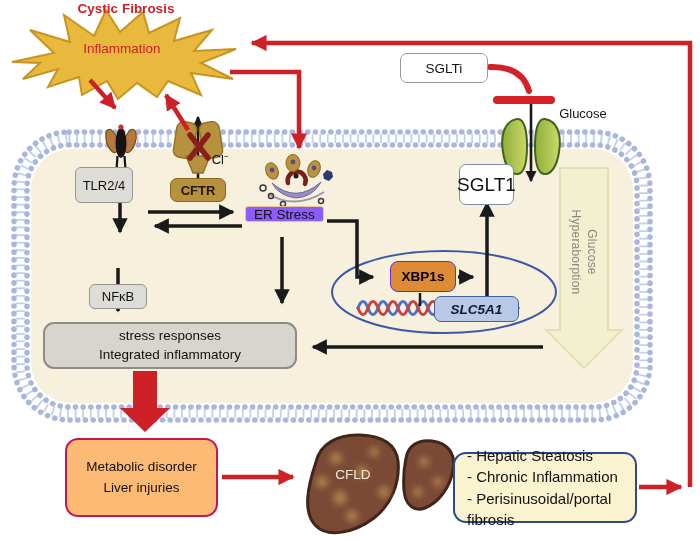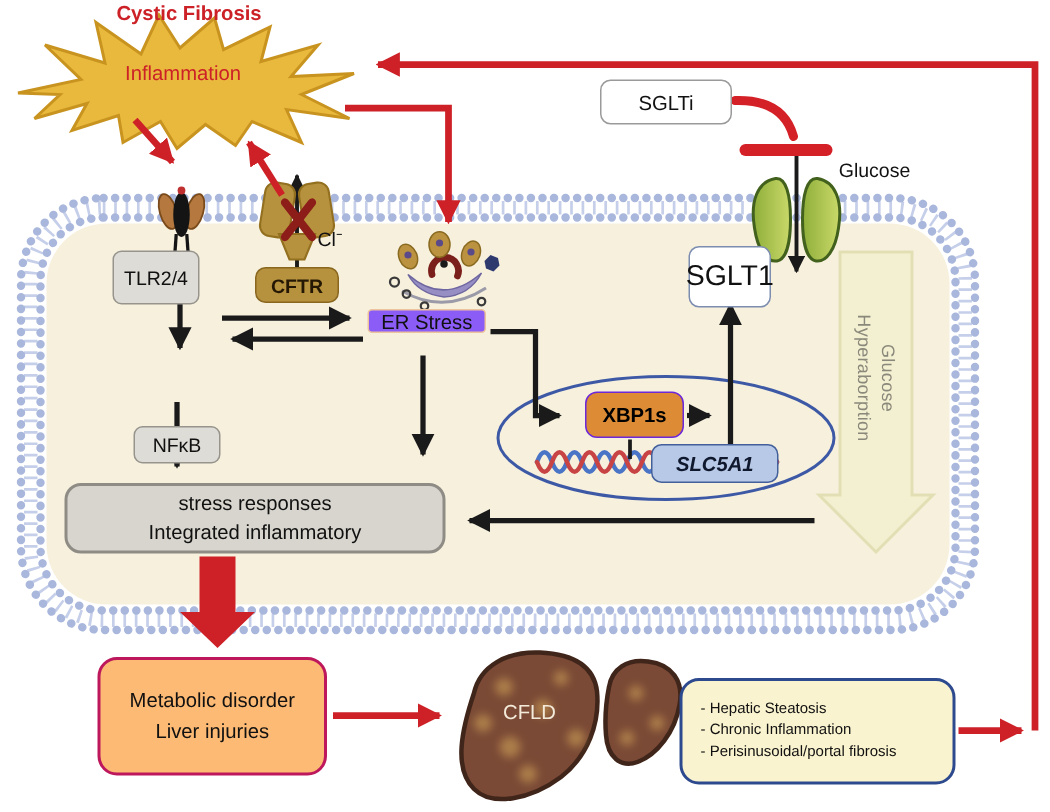--- a/index.html
+++ b/index.html
@@ -34,21 +34,21 @@
   #integrated-box{left:43px;top:322px;width:254px;height:47px;background:#d7d5cd;
                   border:2px solid #8e8c84;border-radius:11px;flex-direction:column;
                   font-size:13.5px;line-height:1.35;}
   #metabolic-box{left:65px;top:438px;width:153px;height:79px;background:#fdba74;
                  border:2px solid #be185d;border-radius:13px;flex-direction:column;
                  font-size:13.5px;line-height:1.55;}
   #cfld-lbl{left:328px;top:465px;width:50px;height:18px;font-size:13.5px;color:#f3ead9;}
   #outcomes-box{left:453px;top:452px;width:184px;height:71px;background:#faf3cf;
                 border:2px solid #2e4a8e;border-radius:13px;flex-direction:column;
                 align-items:flex-start;justify-content:center;padding:0 6px 0 12px;
-                font-size:10px;line-height:1.42;text-align:left;}
+                font-size:15px;line-height:1.42;text-align:left;}
 </style>
 </head>
 <body>
 
 <div id="stage">
 
 <svg width="700" height="541" viewBox="0 0 700 541">
   <defs>
     <marker id="mb" viewBox="0 0 10 10" refX="9" refY="5" markerWidth="4.4" markerHeight="4.4" orient="auto-start-reverse">
       <path d="M0,0 L10,5 L0,10 z" fill="#1a1a1a"></path>

